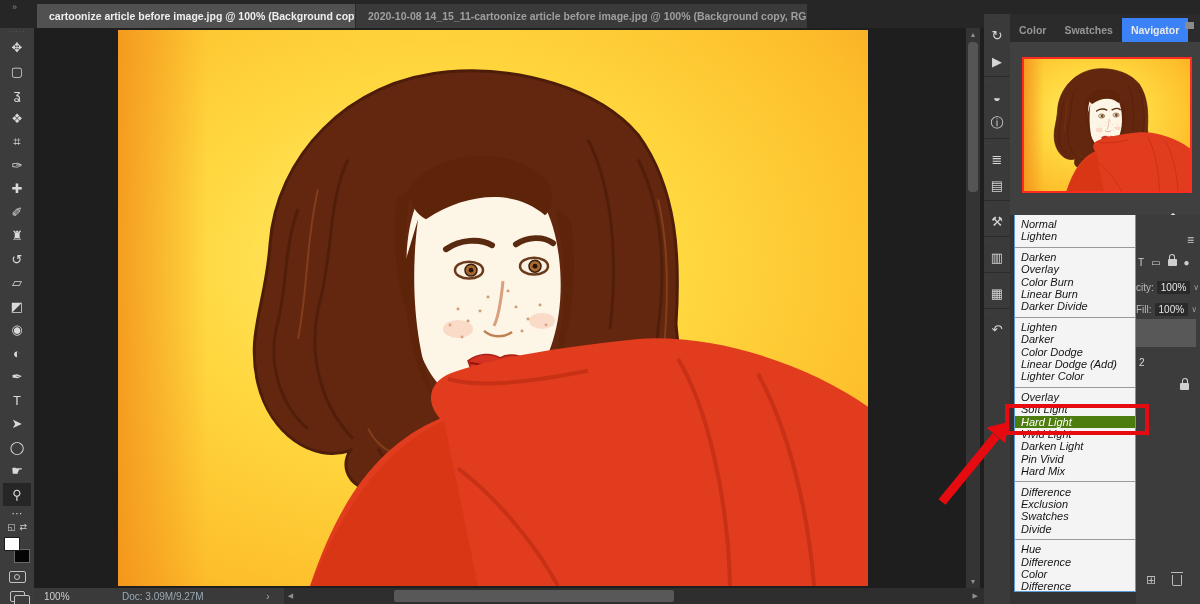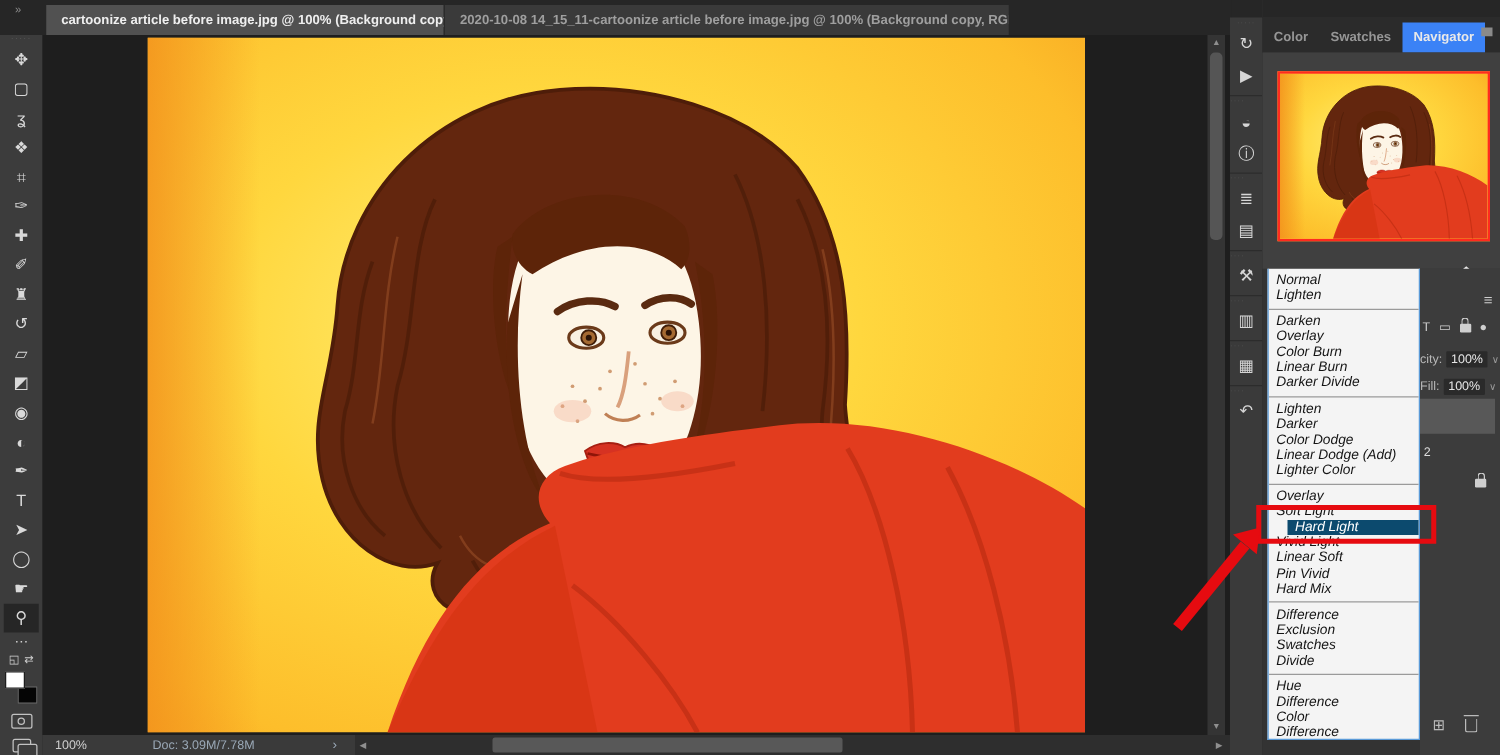--- a/index.html
+++ b/index.html
@@ -79,21 +79,21 @@
   #layer-name-frag { position:absolute; left:3px; top:142px; color:#dcdcdc; font-size:10px; }
   #bg-layer-lock { position:absolute; left:44px; top:168px; }
   #layers-bottombar { position:absolute; left:0; top:358px; width:64px; display:flex; gap:16px; padding-left:10px; align-items:center; color:#bbbbbb; }
   .css-trash { position:relative; width:10px; height:11px; border:1px solid #bbbbbb; border-top:none; border-radius:0 0 2px 2px; display:inline-block; }
   .css-trash:before { content:""; position:absolute; left:-2px; top:-3px; width:12px; height:1.5px; background:#bbbbbb; }
   .newlayer-icon { font-size:12px; }
 
   
   #blend-menu { position:absolute; left:1014px; top:215px; width:122px; height:377px; background:#f4f4f4; border:1px solid #5a9ad8; border-top:none; padding-top:3px; z-index:20; overflow:hidden; }
   .bm-item { font-size:11px; line-height:12.3px; color:#141414; padding-left:6px; white-space:nowrap;font-style:italic; }
-  .bm-item.selected { background:#0c4a6e; color:#ffffff;margin-left:15px; }
+  .bm-item.selected { background:#4d7c0f; color:#ffffff; }
   .bm-sep { height:1px; background:#9a9a9a; margin:4px 0 3.5px 0; }
 
   
   #anno-rect { position:absolute; left:1005px; top:404px; width:144px; height:31px; border:4px solid #e60b10; z-index:40; }
   #anno-arrow { position:absolute; left:0; top:0; width:1200px; height:604px; z-index:50; pointer-events:none; }
 </style>
 </head>
 <body>
 <div id="app">
 
@@ -245,21 +245,21 @@
     </div>
     <div id="v-scroll">
       <span class="sarr">▲</span>
       <div id="v-thumb"></div>
       <span class="sarr">▼</span>
     </div>
   </div>
 
   <div id="statusbar">
     <span id="status-zoom">100%</span>
-    <span id="status-doc">Doc: 3.09M/7.78M</span>
+    <span id="status-doc">Doc: 3.09M/9.27M</span>
     <span id="status-pop">›</span>
     <div id="h-scroll">
       <span id="h-arr-l">◀</span>
       <div id="h-thumb"></div>
       <span id="h-arr-r">▶</span>
     </div>
   </div>
 
   <div id="panel-strip">
     <div class="pgrip">·····</div>
@@ -347,21 +347,21 @@
       <div class="bm-item">Lighten</div>
       <div class="bm-item">Darker</div>
       <div class="bm-item">Color Dodge</div>
       <div class="bm-item">Linear Dodge (Add)</div>
       <div class="bm-item">Lighter Color</div>
       <div class="bm-sep"></div>
       <div class="bm-item">Overlay</div>
       <div class="bm-item">Soft Light</div>
       <div class="bm-item selected">Hard Light</div>
       <div class="bm-item">Vivid Light</div>
-      <div class="bm-item">Linear Soft</div>
+      <div class="bm-item">Darken Light</div>
       <div class="bm-item">Pin Vivid</div>
       <div class="bm-item">Hard Mix</div>
       <div class="bm-sep"></div>
       <div class="bm-item">Difference</div>
       <div class="bm-item">Exclusion</div>
       <div class="bm-item">Swatches</div>
       <div class="bm-item">Divide</div>
       <div class="bm-sep"></div>
       <div class="bm-item">Hue</div>
       <div class="bm-item">Difference</div>

